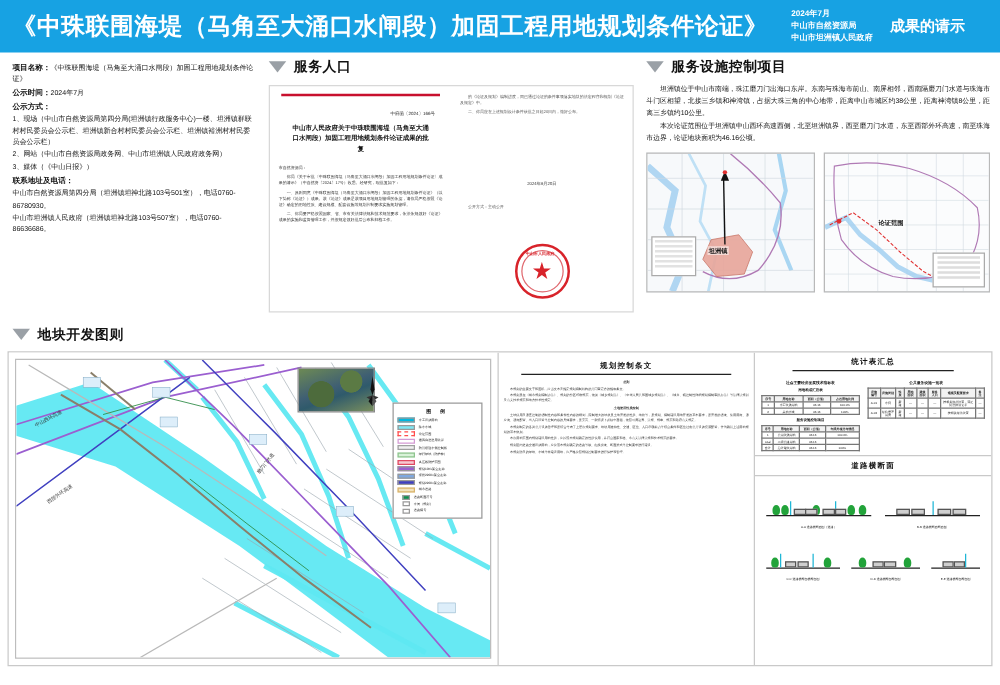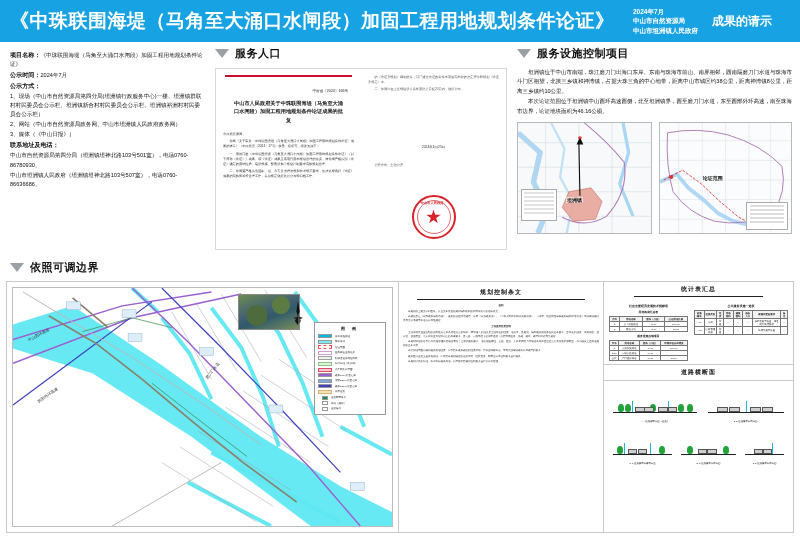--- a/index.html
+++ b/index.html
@@ -303,21 +303,21 @@
             <i></i>
           </div>
       </div>
     </div>
   </div>
 </div>
 
 <div class="bottom">
   <div class="sec-head" style="margin:2px 0 6px 4px;">
     <span class="tri"></span>
-    <span class="sec-title">依照可调边界</span>
+    <span class="sec-title">地块开发图则</span>
   </div>
 
   <div class="board">
 
     <div class="panel p-map">
       <div class="mapframe">
         <svg width="100%" height="100%" viewBox="0 0 382 240" preserveAspectRatio="none">
           <rect width="382" height="240" fill="#ffffff"></rect>
 
           <path d="M-10 40 L60 18 L150 78 L250 150 L330 200 L382 226 L382 240 L300 240 L180 150 L80 86 L-10 58 Z" fill="#5FE8F2" opacity=".95"></path>

